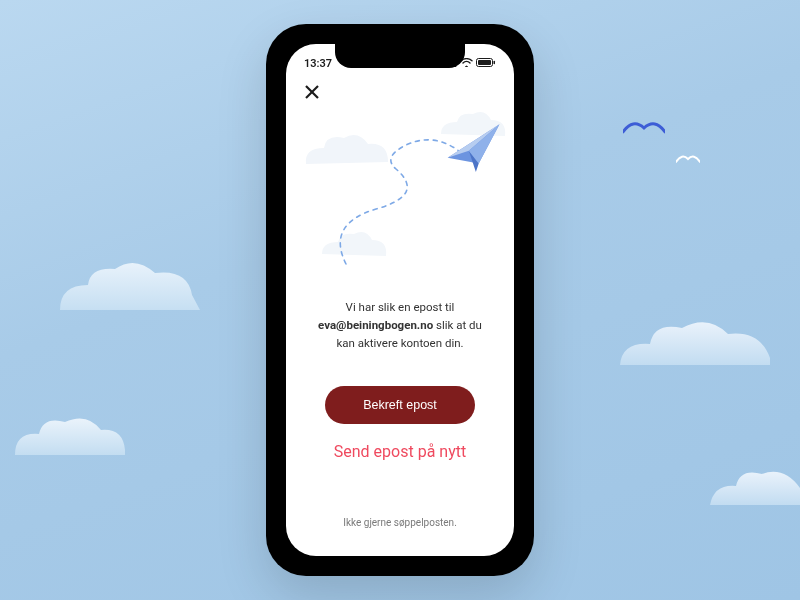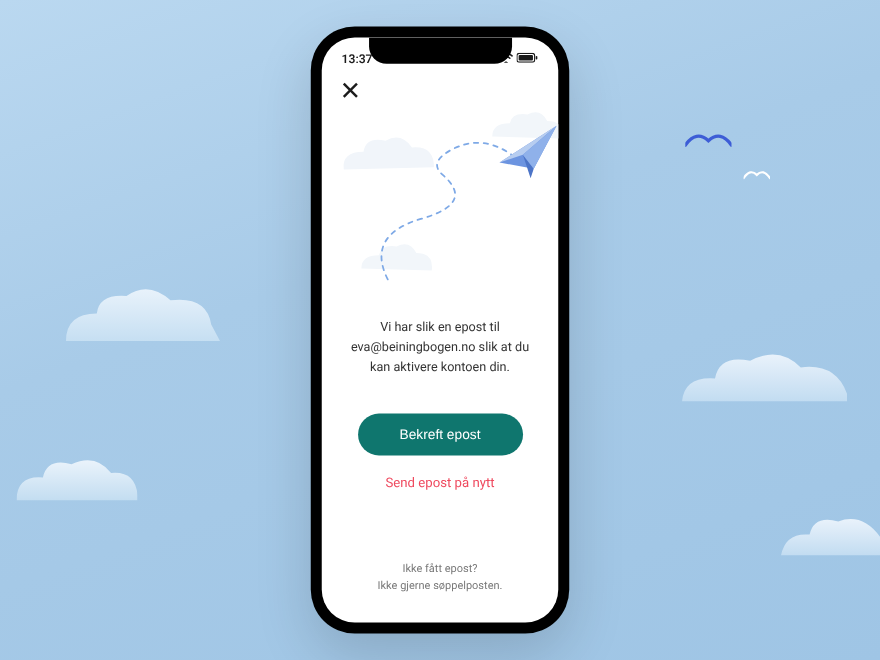--- a/index.html
+++ b/index.html
@@ -12,24 +12,24 @@
   
   .cloud { position: absolute; }
   .cloud svg { display: block; }
   
   .bird { position: absolute; }
   
   .phone {
     position: absolute;
     left: 50%; top: 50%;
     transform: translate(-50%, -50%);
-    width: 235px; height: 552px;
+    width: 268px; height: 552px;
     background: #000;
     border-radius: 40px;
-    padding: 10px;
+    padding: 20px;
     box-shadow: 0 20px 50px rgba(0,0,0,0.15);
   }
   .screen {
     width: 100%; height: 100%;
     background: #fff;
     border-radius: 30px;
     position: relative;
     overflow: hidden;
   }
   .notch {
@@ -64,33 +64,33 @@
     position: absolute; top: 255px; left: 0; right: 0;
     text-align: center; padding: 0 22px;
     color: #2a2a2a;
   }
   .title {
     font-size: 19px; font-weight: 700; margin-bottom: 14px; color: #1e1e1e;
   }
   .desc {
     font-size: 11.5px; line-height: 1.55; color: #333;
   }
-  .desc b { font-weight: 400; }
+  .desc b { font-weight: 700; }
   .primary-btn {
     margin: 34px auto 0 auto;
     width: 150px; height: 38px;
-    background: #0f766e;
+    background: #7f1d1d;
     color: #fff; border: none; border-radius: 20px;
     font-size: 12.5px; font-weight: 500;
     display: flex; align-items: center; justify-content: center;
     cursor: pointer;
   }
   .secondary-link {
     margin-top: 18px;
-    color: #ef4a5f; font-size: 12px; cursor: pointer;
+    color: #ef4a5f; font-size: 16px; cursor: pointer;
   }
   .footer-help {
     position: absolute; bottom: 26px; left: 0; right: 0;
     text-align: center; font-size: 10px; line-height: 1.5;
     color: #7a7a7a;
   }
 </style>
 </head>
 <body>
 
@@ -211,20 +211,19 @@
         <div class="desc">
           <span>Vi har slik en epost til </span><b>eva@beiningbogen.no</b><span> slik at du kan aktivere kontoen din.</span>
         </div>
         <button class="primary-btn">
           <span>Bekreft epost</span>
         </button>
         <div class="secondary-link">Send epost på nytt</div>
       </div>
 
       <div class="footer-help">
-        <div>Ikke fått epost?</div>
         <div>Ikke gjerne søppelposten.</div>
       </div>
 
     </div>
   </div>
 
 </div>
 
 </body></html>

